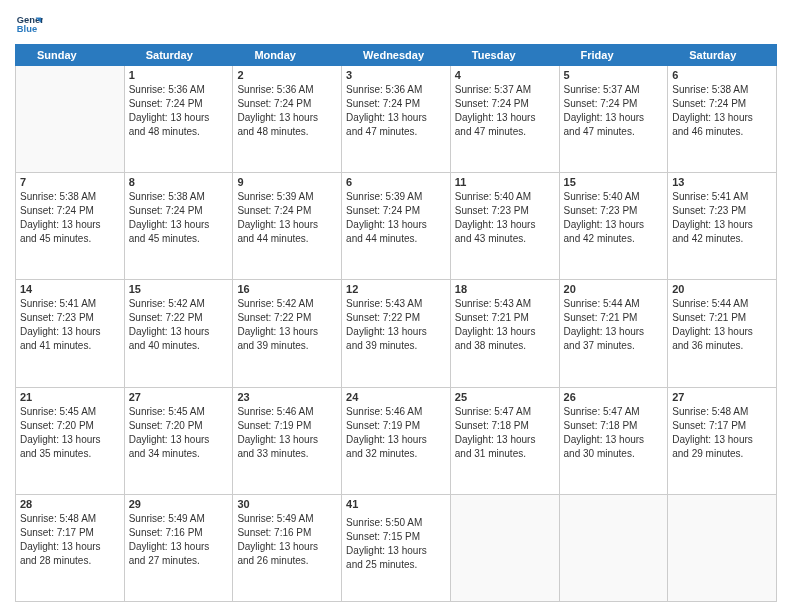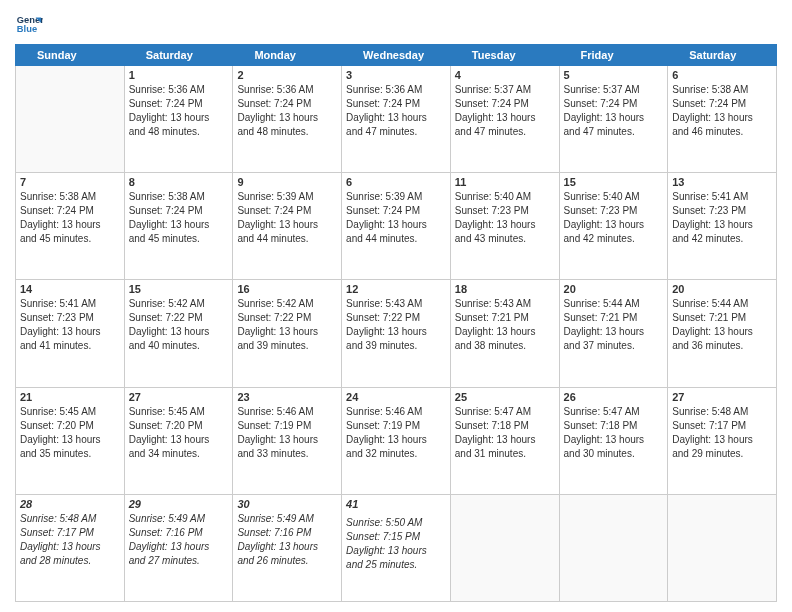--- a/index.html
+++ b/index.html
@@ -77,21 +77,20 @@
     .day-info {
       font-size: 10px;
       color: #333;
       line-height: 1.4;
     }
     .empty-cell {
       background: #f9f9f9;
     }
     .last-row td {
       height: 80px;
-      font-style: italic;
     }
   </style>
 </head>
 <body>
 
 <div class="page">
   <div class="header">
     <div class="logo">
       <svg class="logo-icon" viewBox="0 0 30 30">
         <text x="2" y="14" font-size="10" font-weight="bold" fill="#1a3a5c">General</text>

